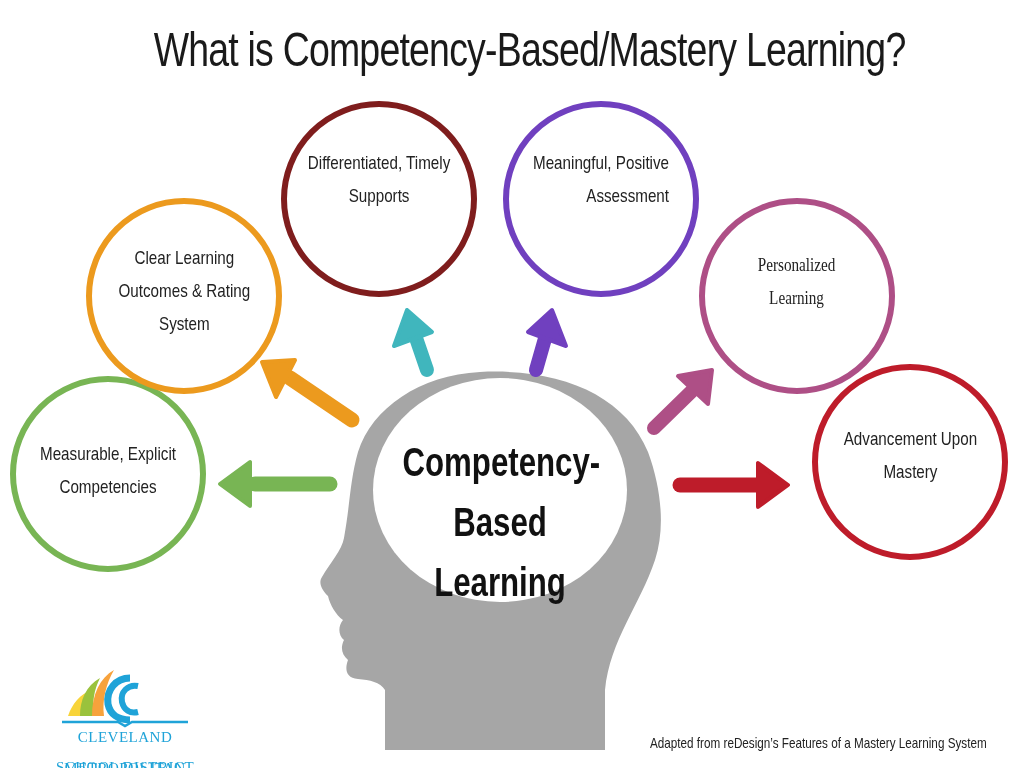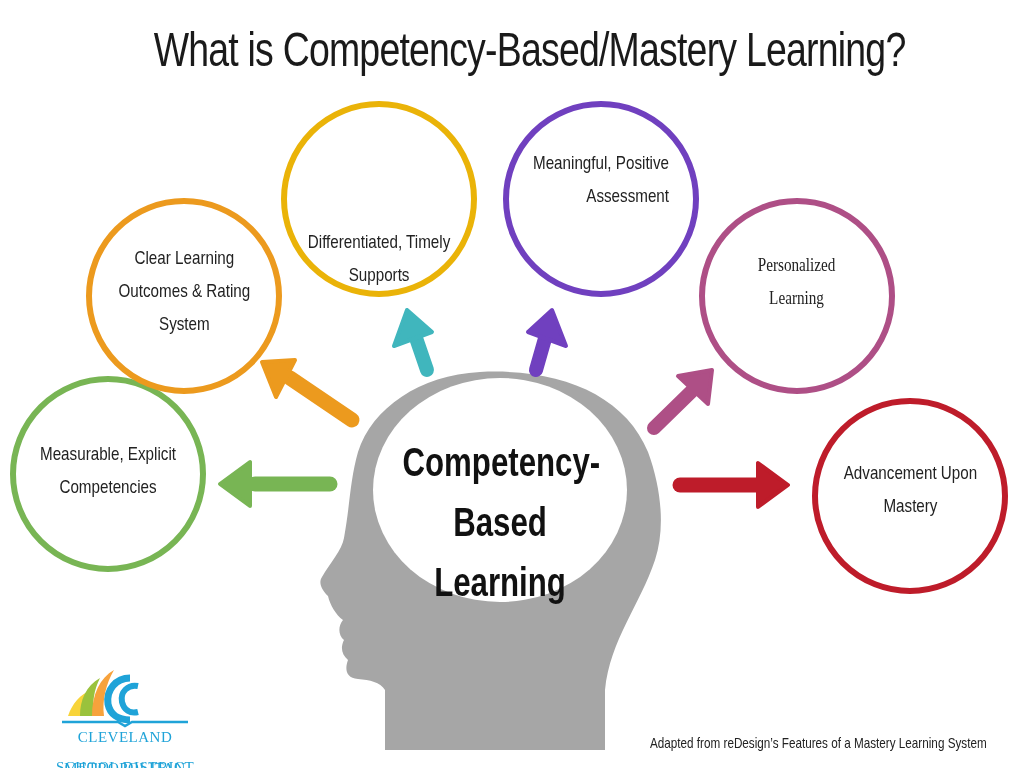--- a/index.html
+++ b/index.html
@@ -52,33 +52,33 @@
 
 <div class="node" style="left:10px; top:376px; width:196px; height:196px; border:6px solid #78b554;">
   <div class="node-label" style="margin-top:-8px;">Measurable, Explicit
 Competencies</div>
 </div>
 <div class="node" style="left:86px; top:198px; width:196px; height:196px; border:6px solid #ec9a1e;">
   <div class="node-label" style="margin-top:-12px;">Clear Learning
 Outcomes &amp; Rating
 System</div>
 </div>
-<div class="node" style="left:281px; top:101px; width:196px; height:196px; border:6px solid #eab308;align-items:flex-end;">
+<div class="node" style="left:281px; top:101px; width:196px; height:196px; border:6px solid #7f1d1d;">
   <div class="node-label" style="margin-top:-40px;">Differentiated, Timely
 Supports</div>
 </div>
 <div class="node" style="left:503px; top:101px; width:196px; height:196px; border:6px solid #7040bf;text-align:right;">
   <div class="node-label" style="margin-top:-40px;">Meaningful, Positive
 Assessment</div>
 </div>
 <div class="node" style="left:699px; top:198px; width:196px; height:196px; border:6px solid #ae4f86;font-family:Liberation Serif, serif;">
   <div class="node-label" style="margin-top:-30px;">Personalized
 Learning</div>
 </div>
-<div class="node" style="left:812px; top:398px; width:196px; height:196px; border:6px solid #be1c2a;">
+<div class="node" style="left:812px; top:364px; width:196px; height:196px; border:6px solid #be1c2a;">
   <div class="node-label" style="margin-top:-14px;">Advancement Upon
 Mastery</div>
 </div>
 
 <div class="center-label">Competency-
 Based Learning</div>
 
 <div class="logo">
   <svg width="150" height="70" viewBox="0 0 150 70" style="position:absolute;left:0;top:0;">
     <path d="M 18,52 C 22,40 30,30 42,26 C 36,36 34,44 36,52 Z" fill="#f8d43a"></path>

